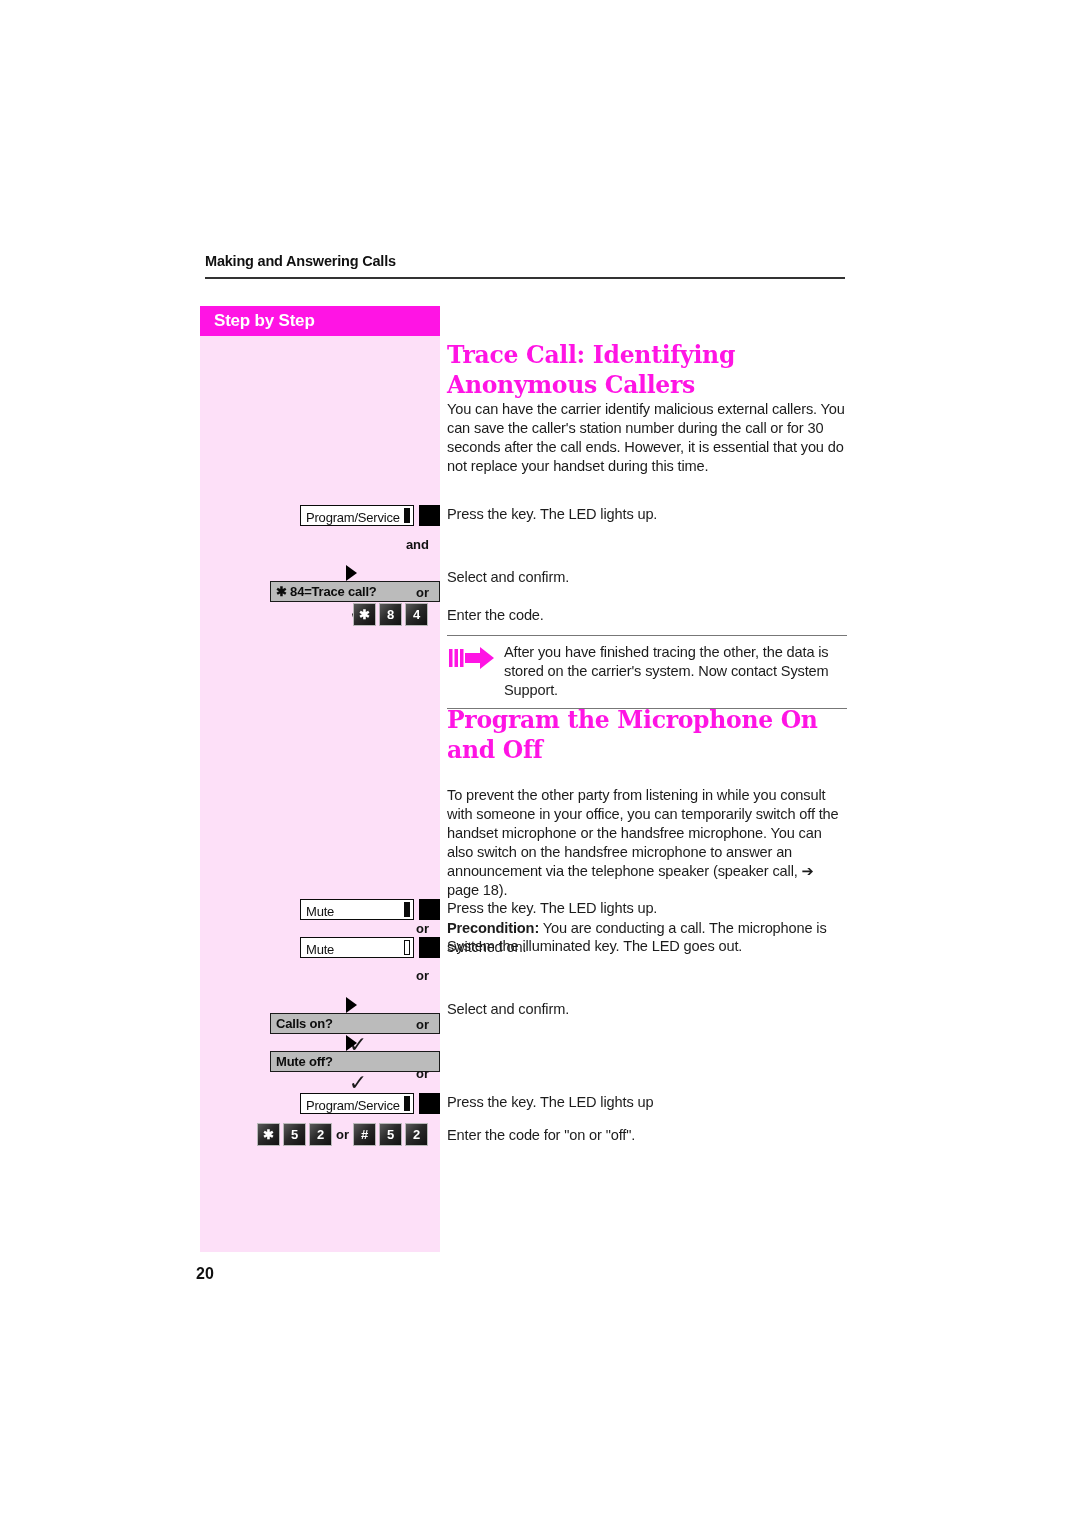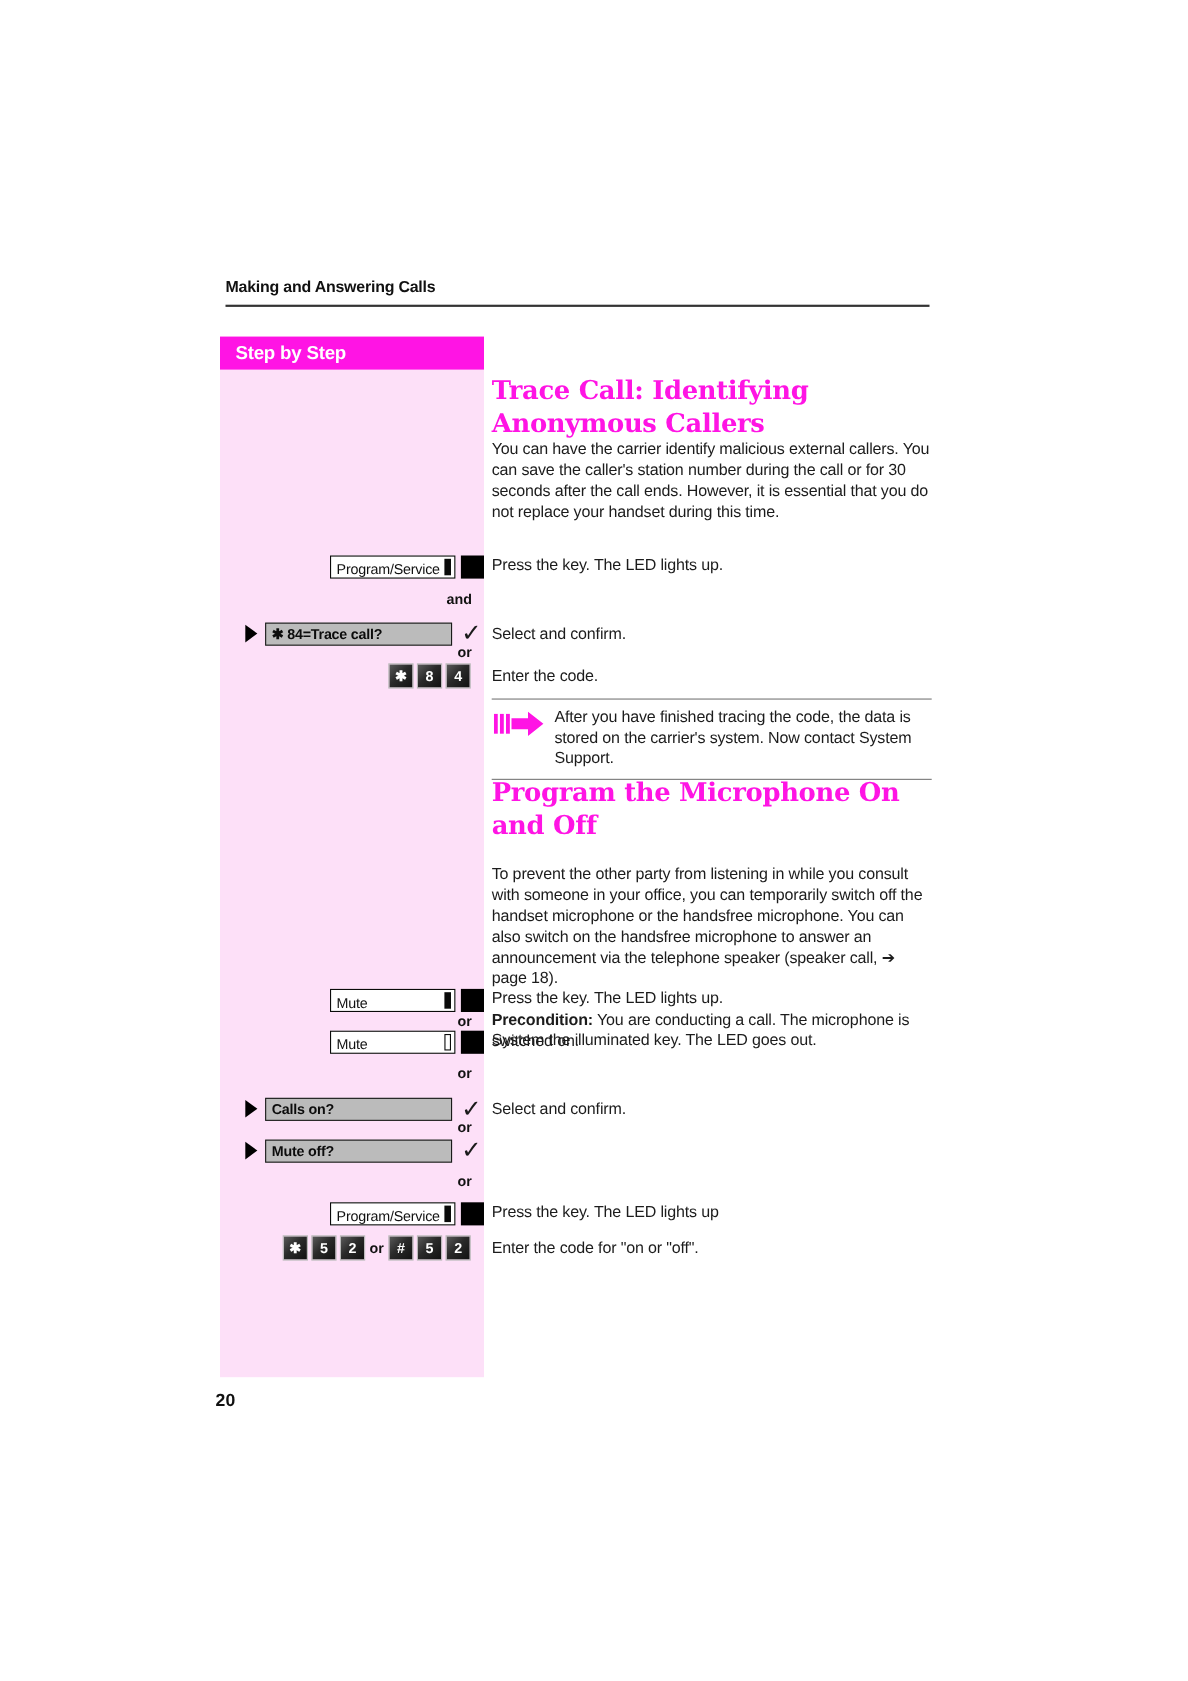--- a/index.html
+++ b/index.html
@@ -193,20 +193,21 @@
     height: 21px;
     background: #000000;
     margin-left: 5px;
   }
 
   
   .optrow {
     display: inline-flex;
     align-items: center;
     vertical-align: middle;
+    flex-direction: column;
   }
   .opt-caret {
     width: 0; height: 0;
     border-top: 8px solid transparent;
     border-bottom: 8px solid transparent;
     border-left: 11px solid #000;
     margin-right: 7px;
   }
   .opt-bar {
     width: 170px;
@@ -325,21 +326,21 @@
   <div class="content" style="top:331px;"></div>
   <div style="position:absolute; left:447px; top:635px; width:400px;" class="note">
     <span class="note-icon">
       <svg width="46" height="26" viewBox="0 0 46 26" xmlns="http://www.w3.org/2000/svg">
         <rect x="0" y="4" width="3.5" height="18" fill="#ff14e4"></rect>
         <rect x="5.5" y="4" width="3.5" height="18" fill="#ff14e4"></rect>
         <rect x="11" y="4" width="3.5" height="18" fill="#ff14e4"></rect>
         <path d="M16 8 L31 8 L31 2 L45 13 L31 24 L31 18 L16 18 Z" fill="#ff14e4"></path>
       </svg>
     </span>
-    <p class="note-text">After you have finished tracing the code, the data is stored on the carrier's system. Now contact System Support.</p>
+    <p class="note-text">After you have finished tracing the other, the data is stored on the carrier's system. Now contact System Support.</p>
   </div>
 
   <div class="content" style="top:705px;">
     <h1 class="sec-title">Program the Microphone On and Off</h1>
     <p class="body" style="margin-top:21px;">To prevent the other party from listening in while you consult with someone in your office, you can temporarily switch off the handset microphone or the handsfree microphone. You can also switch on the handsfree microphone to answer an announcement via the telephone speaker (speaker call, ➔ page 18).</p>
     <p class="body" style="margin-top:19px;"><span class="bold">Precondition:</span><span> You are conducting a call. The microphone is switched on.</span></p>
   </div>
 
   <div class="step-row" style="top:899px;">
     <div class="left-cell">

